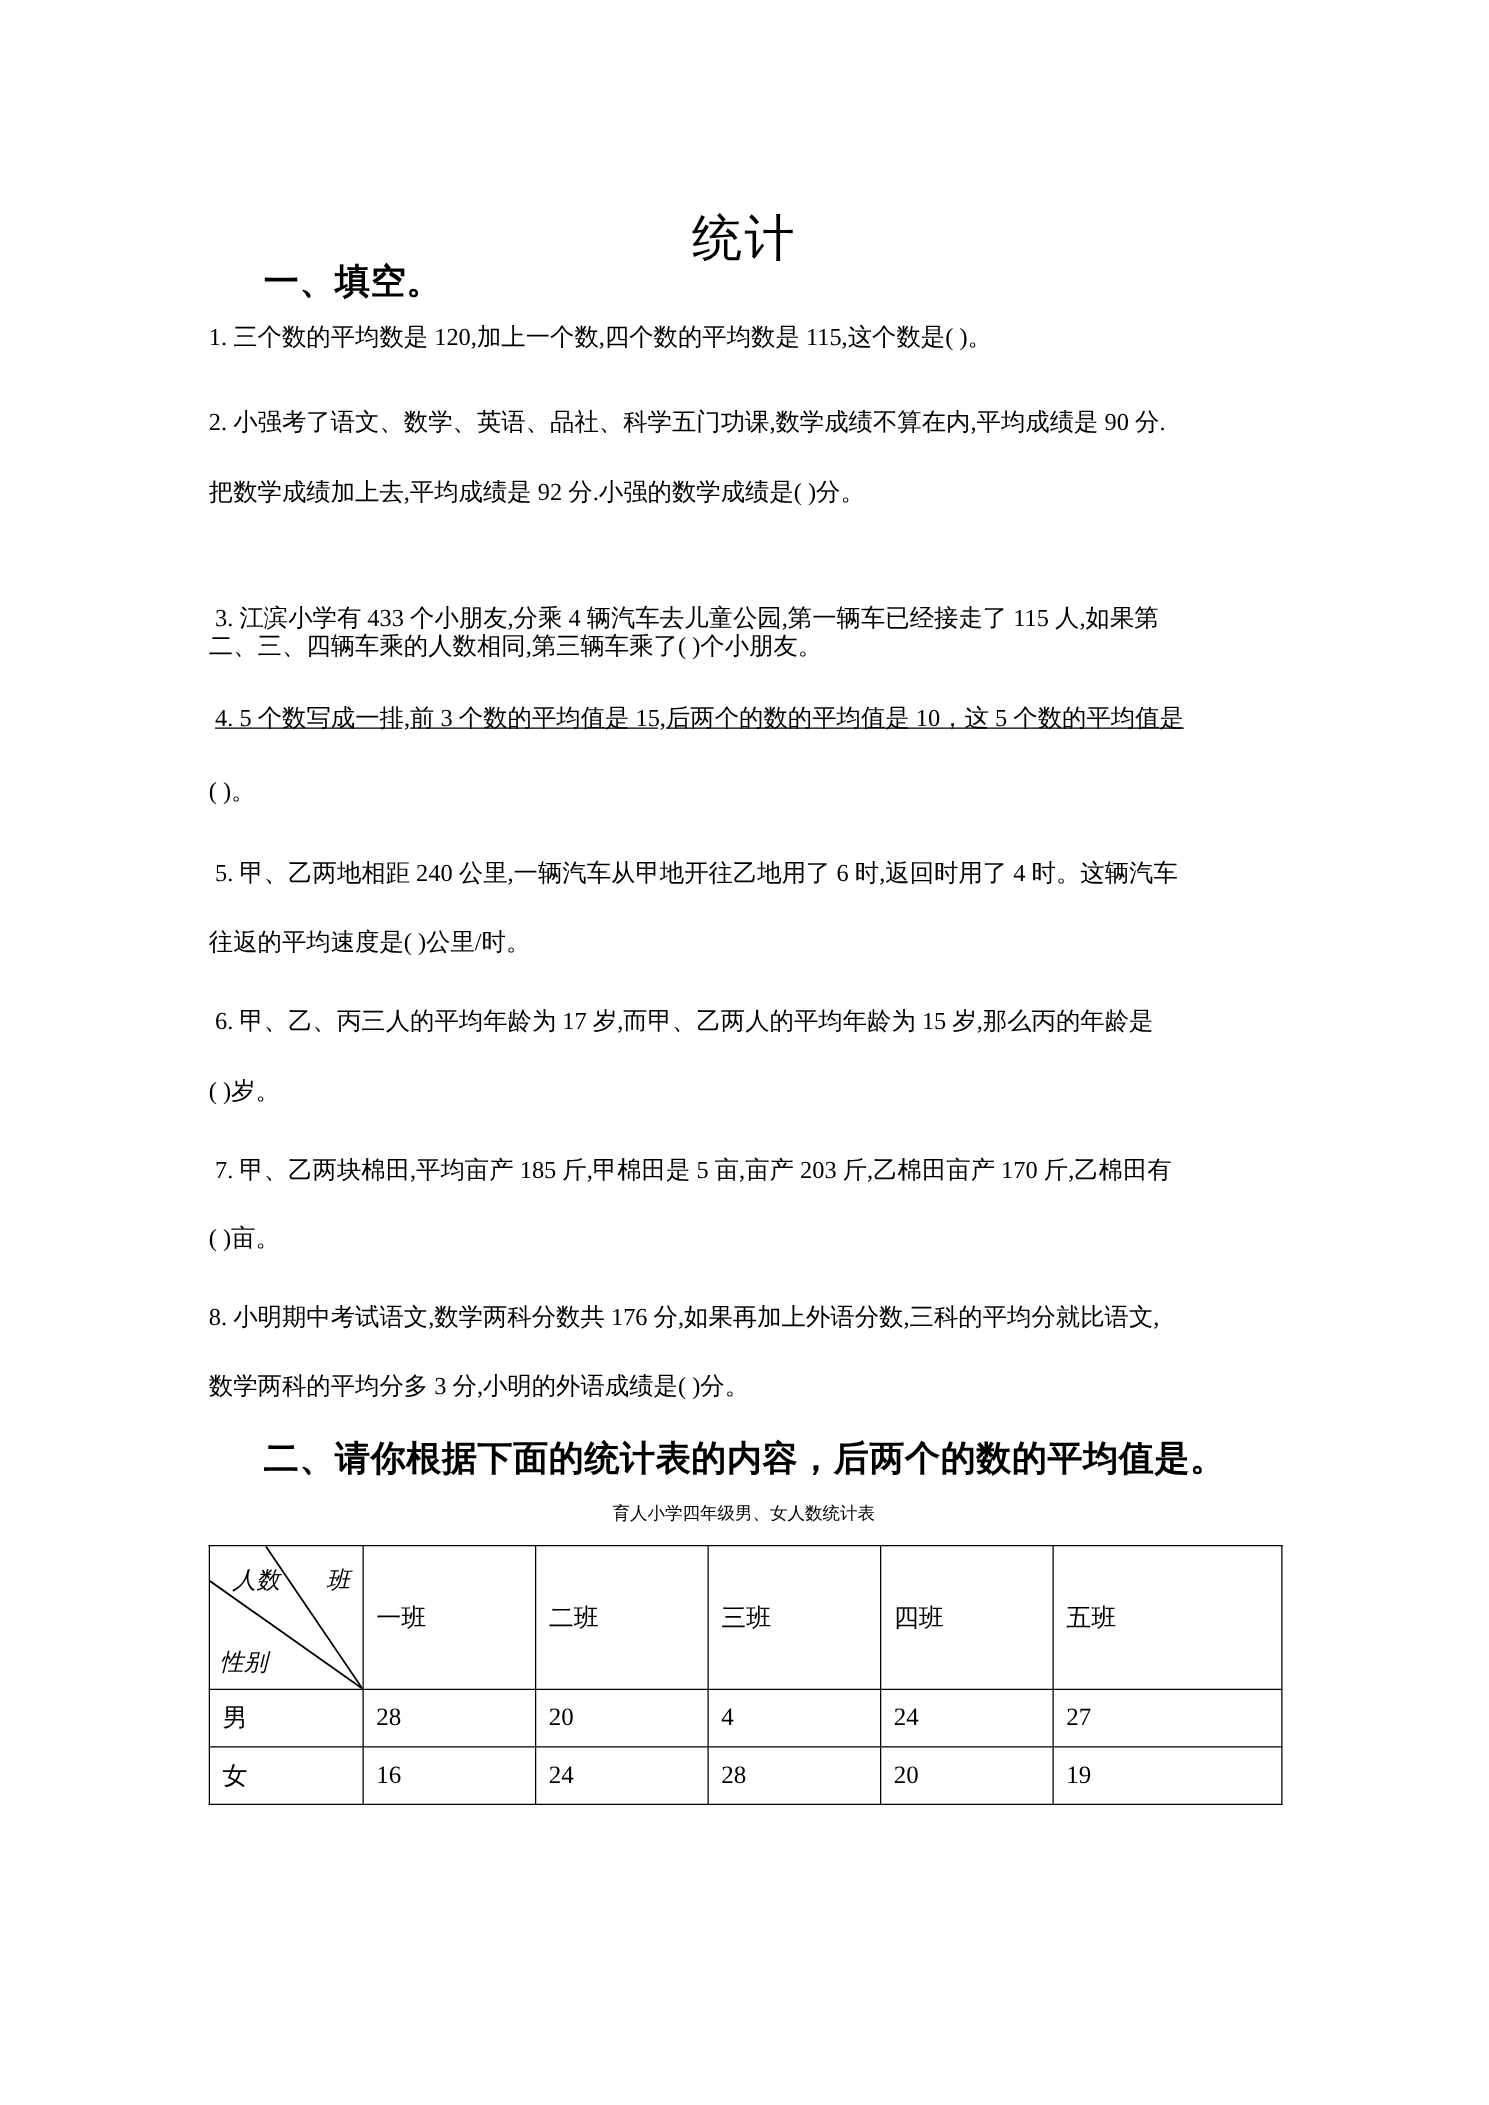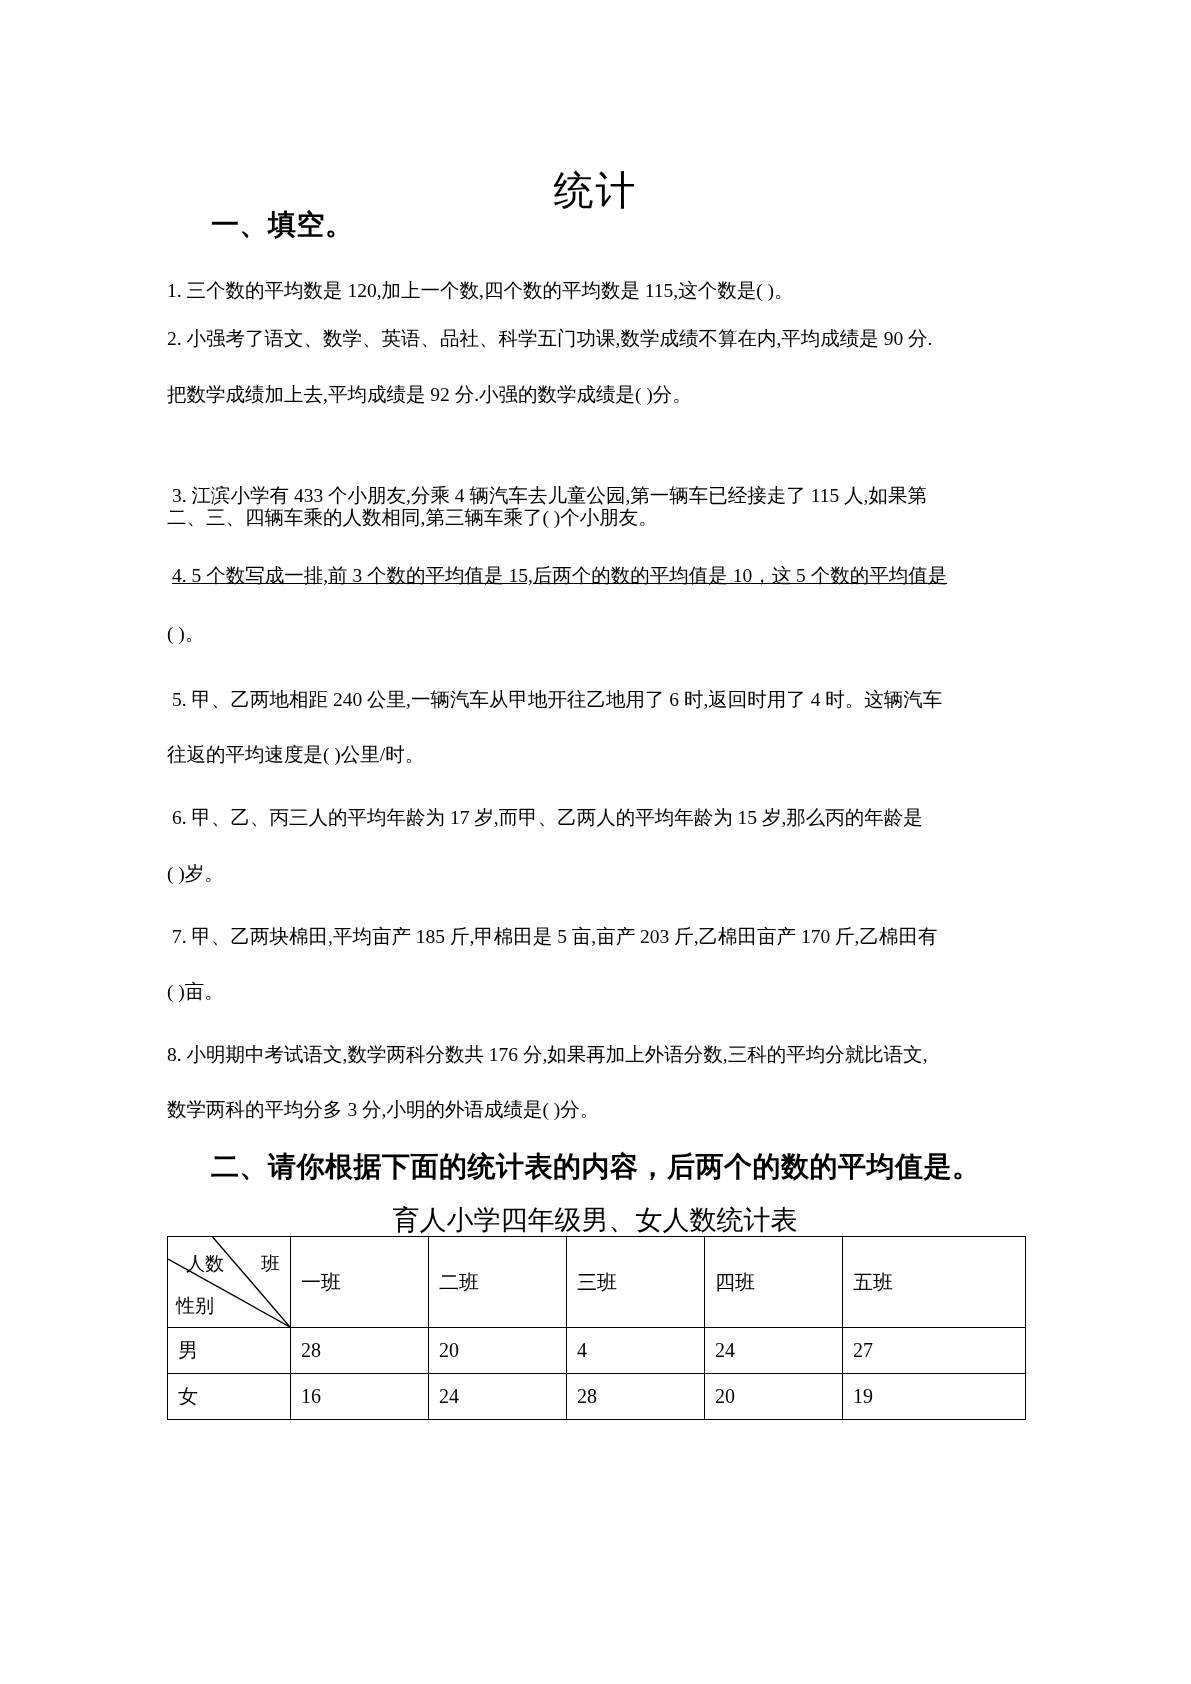--- a/index.html
+++ b/index.html
@@ -59,21 +59,21 @@
     left: 172px;
   }
 
   
   .table-title {
     position: absolute;
     left: 167px;
     top: 1192px;
     width: 856px;
     text-align: center;
-    font-size: 27px;
+    font-size: 14px;
     white-space: nowrap;
   }
 
   .stat-table {
     position: absolute;
     left: 167px;
     top: 1226px;
     width: 856px;
     border-collapse: collapse;
     table-layout: fixed;
@@ -90,21 +90,22 @@
   }
   .stat-table .body-row td {
     height: 45px;
   }
   .col-first { width: 123px; }
   .col-mid   { width: 138px; }
   .col-last  { width: 183px; }
 
   .corner-cell {
     position: relative;
-    padding: 0 !important;
+    padding: 12px !important;
+    font-style: italic;
   }
   .corner-cell .diag-svg {
     position: absolute;
     left: 0; top: 0;
     width: 100%;
     height: 100%;
     display: block;
   }
   .corner-label {
     position: absolute;
@@ -121,21 +122,21 @@
 </style>
 </head>
 <body>
 
 <div class="page">
 
   <h1 class="doc-title">统计</h1>
 
   <div class="section-heading" style="top:196px;">一、填空。</div>
 
-  <div class="q-line" style="top:249px;margin-top:20px;">1. 三个数的平均数是 120,加上一个数,四个数的平均数是 115,这个数是(             )。</div>
+  <div class="q-line" style="top:249px;">1. 三个数的平均数是 120,加上一个数,四个数的平均数是 115,这个数是(             )。</div>
 
   <div class="q-line" style="top:317px;">2. 小强考了语文、数学、英语、品社、科学五门功课,数学成绩不算在内,平均成绩是 90 分.</div>
   <div class="q-line" style="top:373px;">把数学成绩加上去,平均成绩是 92 分.小强的数学成绩是(             )分。</div>
 
   <div class="q-line indent" style="top:442px;margin-top:32px;">3. 江滨小学有 433 个小朋友,分乘 4 辆汽车去儿童公园,第一辆车已经接走了 115 人,如果第</div>
   <div class="q-line" style="top:496px;">二、三、四辆车乘的人数相同,第三辆车乘了(            )个小朋友。</div>
 
   <div class="q-line indent" style="top:554px;text-decoration:underline;">4. 5 个数写成一排,前 3 个数的平均值是 15,后两个的数的平均值是 10，这 5 个数的平均值是</div>
   <div class="q-line" style="top:612px;">(           )。</div>
 

